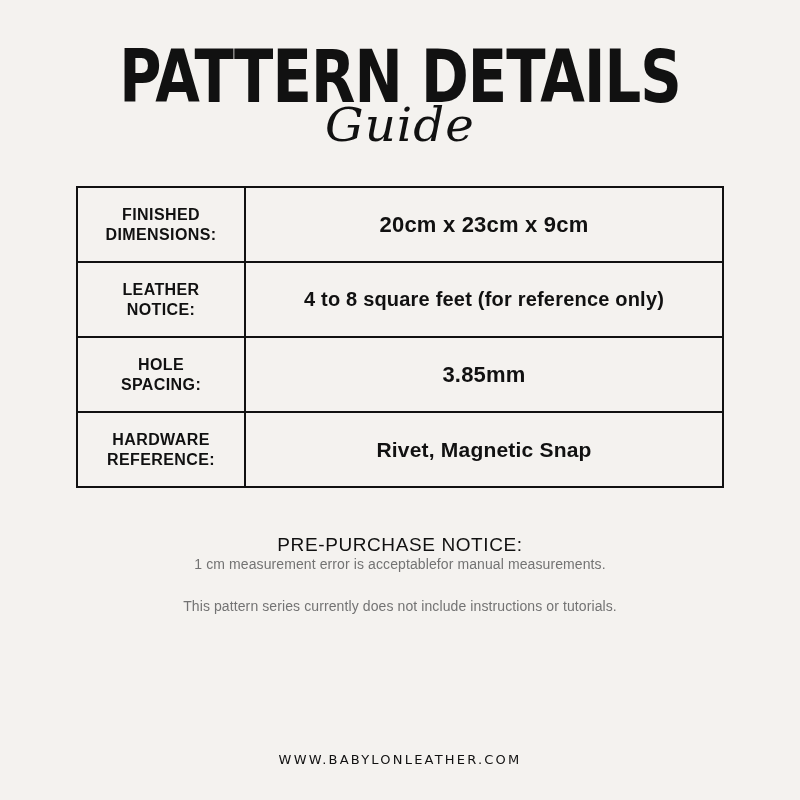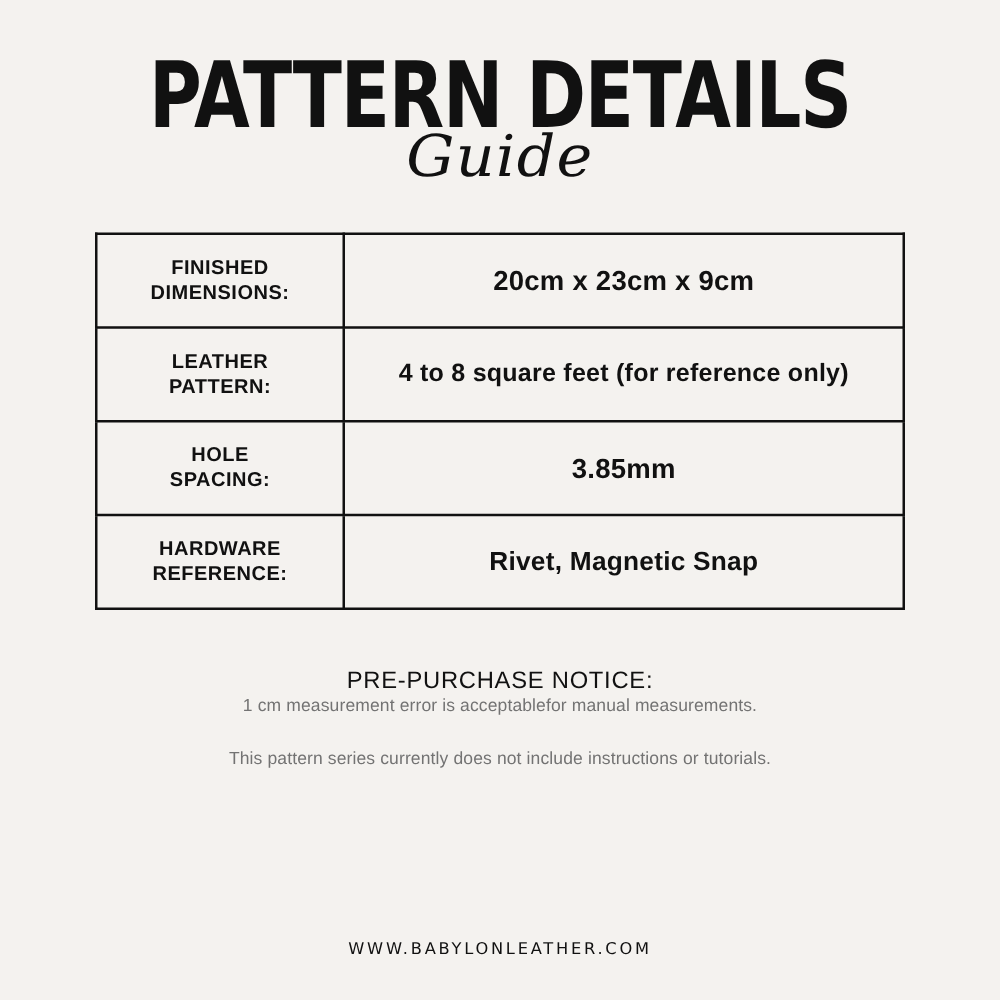--- a/index.html
+++ b/index.html
@@ -57,21 +57,21 @@
   .spec-table {
     margin-top: 38px;
     width: 648px;
     border-collapse: collapse;
     border: 2px solid #111111;
     table-layout: fixed;
     background: transparent;
   }
   .spec-table td {
     border: 2px solid #111111;
-    padding: 15px;
+    padding: 0;
     vertical-align: middle;
   }
   .spec-table tr {
     height: 75px;
   }
   .cell-label {
     width: 166px;
     text-align: center;
     font-weight: 700;
     font-size: 16px;
@@ -141,21 +141,21 @@
       <tr>
         <td class="cell-label">
           <span>FINISHED</span><br>
           <span>DIMENSIONS:</span>
         </td>
         <td class="cell-value">20cm x 23cm x 9cm</td>
       </tr>
       <tr>
         <td class="cell-label">
           <span>LEATHER</span><br>
-          <span>PATTERN:</span>
+          <span>NOTICE:</span>
         </td>
         <td class="cell-value med">4 to 8 square feet (for reference only)</td>
       </tr>
       <tr>
         <td class="cell-label">
           <span>HOLE</span><br>
           <span>SPACING:</span>
         </td>
         <td class="cell-value">3.85mm</td>
       </tr>

